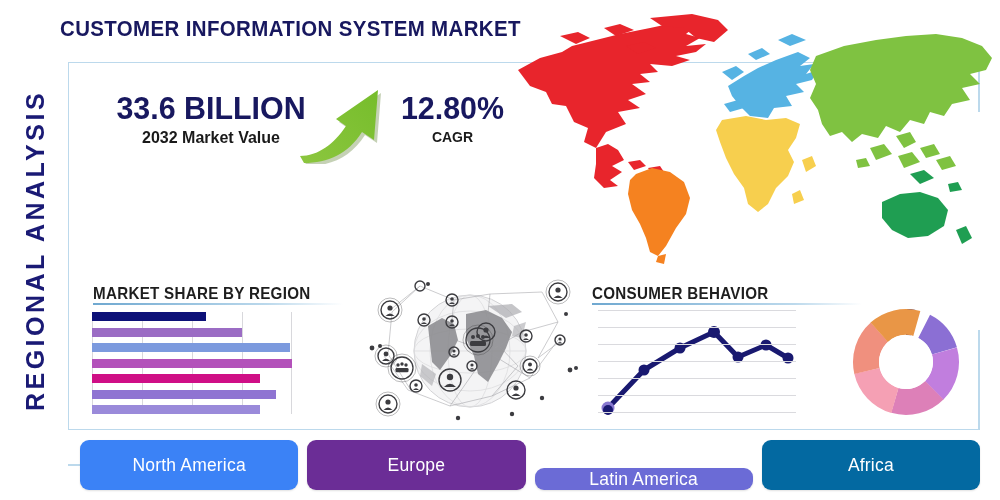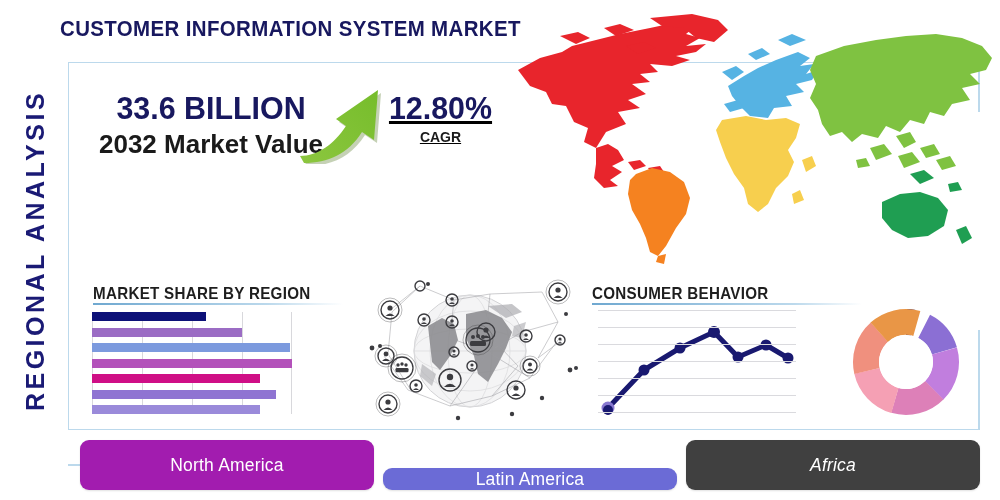--- a/index.html
+++ b/index.html
@@ -58,23 +58,23 @@
   }
 
   
   .stat-left{position:absolute;left:96px;top:92px;width:230px;text-align:center;}
   .stat-value{
     font-weight:700;font-size:32px;color:#18185f;letter-spacing:0px;
     transform:scaleX(0.95);transform-origin:center;
     line-height:1.05;white-space:nowrap;
   }
   .stat-label{
-    font-weight:700;font-size:26px;color:#1a1a1a;margin-top:3px;white-space:nowrap;
-  }
-  .stat-right{position:absolute;left:373px;top:92px;width:135px;text-align:center;text-decoration:underline;}
+    font-weight:700;font-size:16px;color:#1a1a1a;margin-top:3px;white-space:nowrap;
+  }
+  .stat-right{position:absolute;left:385px;top:92px;width:135px;text-align:center;}
   .stat-right .stat-value{font-size:32px;}
   .stat-right .stat-label{font-size:14px;}
 
   .arrow-wrap{position:absolute;left:296px;top:82px;width:100px;height:82px;}
 
   
   .blurb{
     position:absolute;left:93px;top:180px;width:490px;
     font-size:14.6px;line-height:1.58;color:#1c1c1c;
   }
@@ -393,24 +393,27 @@
         <circle r="40" fill="none" stroke="#e99646" stroke-width="26" stroke-dasharray="40.2 211.1" transform="rotate(228)"></circle>
         <circle r="27" fill="#ffffff"></circle>
       </g>
     </svg>
   </div>
 
   <div class="region-connector" style="left:68px;width:14px;"></div>
   <div class="region-connector" style="left:966px;width:14px;"></div>
 
   <div class="regions">
-    <div class="region-btn" style="background:#a21caf;">
+    <div class="region-btn" style="background:#3b82f6;">
       <span>North America</span>
+    </div>
+    <div class="region-btn" style="background:#6b2d96;">
+      <span>Europe</span>
     </div>
     <div class="region-btn" style="background:#6b6bd6;margin-top:28px;">
       <span>Latin America</span>
     </div>
-    <div class="region-btn" style="background:#404040;font-style:italic;">
+    <div class="region-btn" style="background:#0369a1;">
       <span>Africa</span>
     </div>
   </div>
 
 </div>
 
 </body></html>

